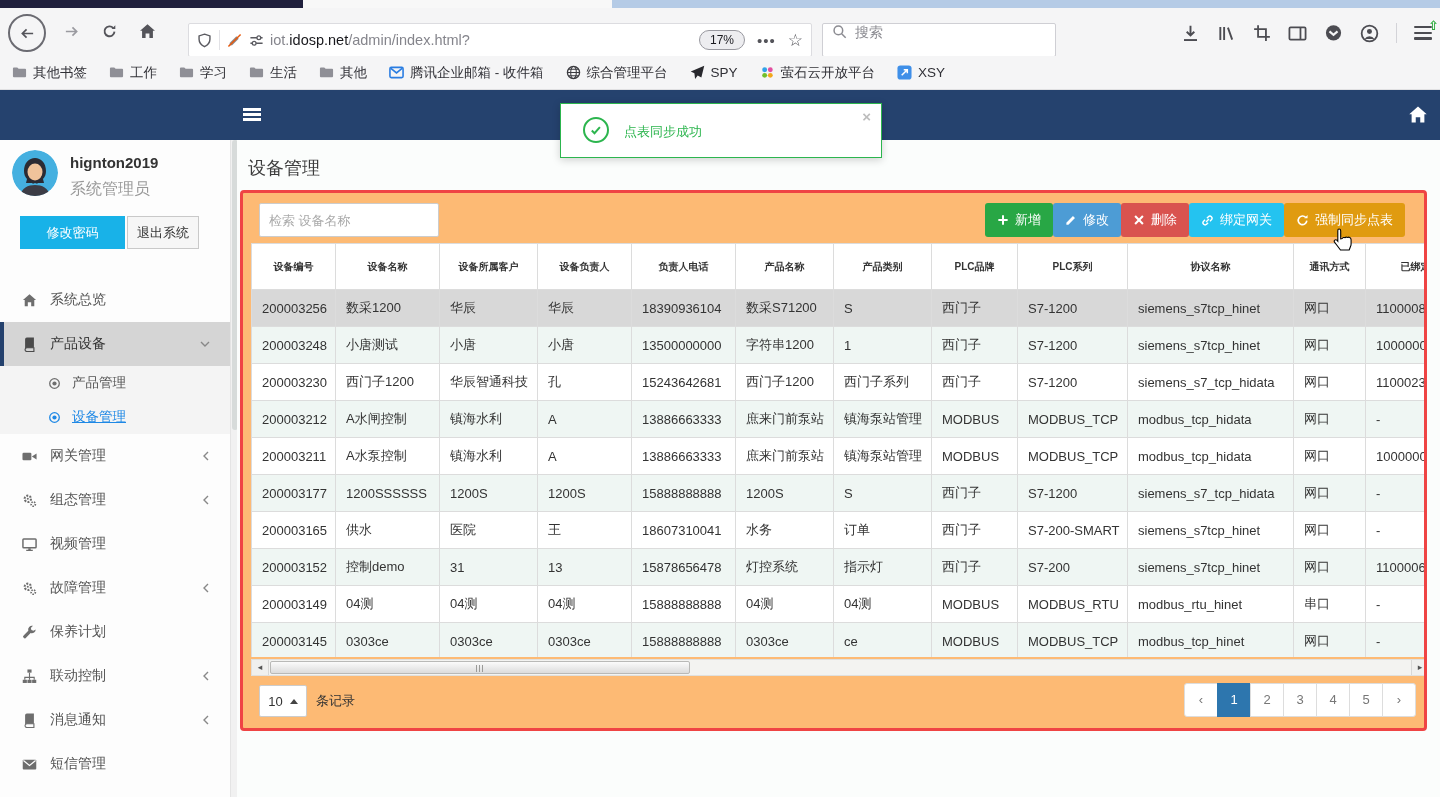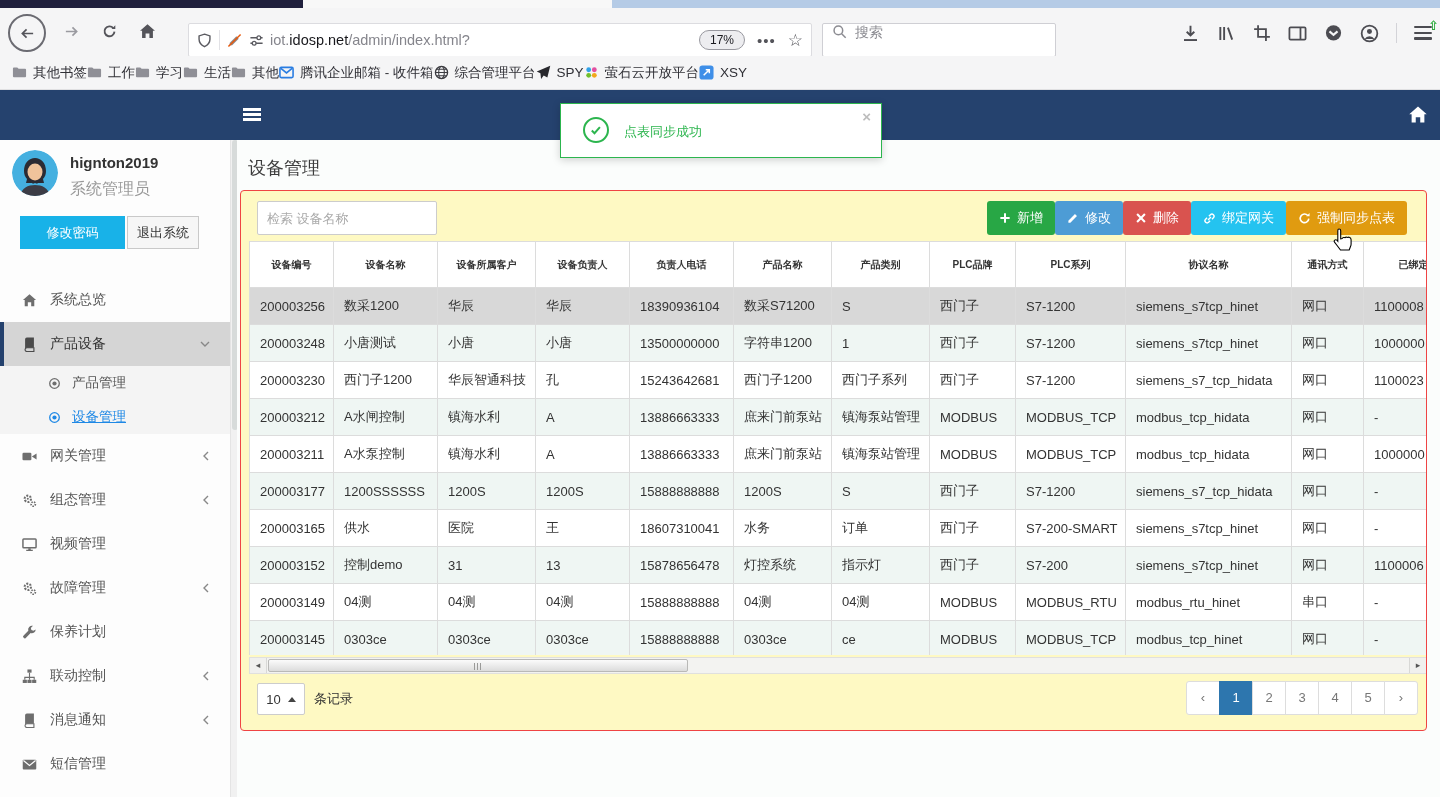--- a/index.html
+++ b/index.html
@@ -31,21 +31,21 @@
              border-radius:2px;display:flex;box-sizing:border-box;padding:0 9px;color:#8c8c92;gap:8px;font-size:14px;}
   .ticons{position:absolute;right:8px;top:11px;height:28px;display:flex;align-items:center;gap:17px;color:#4c4c52;}
   .tdiv{width:1px;height:20px;background:#d3d3d8;}
   .burger{position:relative;width:18px;height:14px;}
   .burger i{position:absolute;left:0;width:18px;height:2.4px;background:#4c4c52;border-radius:1px;}
   .burger i:nth-child(1){top:0}.burger i:nth-child(2){top:5.6px}.burger i:nth-child(3){top:11.2px}
   .badge-up{position:absolute;right:-7px;top:-8px;color:#2bab3c;font-weight:bold;font-size:13px;}
 
   
   .bookmarks{position:absolute;left:0;top:56px;width:1440px;height:34px;background:#f5f5f6;border-bottom:1px solid #e0e0e2;
-             display:flex;align-items:center;padding:0 12px;box-sizing:border-box;}
+             display:flex;align-items:center;padding:0 12px;gap:22px;box-sizing:border-box;}
   .bm{display:flex;align-items:center;gap:6px;color:#303036;font-size:13.5px;white-space:nowrap;}
 
   
   .appbar{position:absolute;left:0;top:90px;width:1440px;height:50px;background:#25426e;}
   .appburger{position:absolute;left:243px;top:18px;width:18px;height:13px;}
   .appburger i{position:absolute;left:0;width:18px;height:2.6px;background:#fff;}
   .appburger i:nth-child(1){top:0}.appburger i:nth-child(2){top:5.2px}.appburger i:nth-child(3){top:10.4px}
   .apphome{position:absolute;right:12px;top:15px;color:#fff;}
 
   
@@ -64,21 +64,21 @@
   .mi.active{background:#d5d5d5;border-left:4px solid #24416d;padding-left:18px;color:#333;}
   .submenu{background:#f4f4f4;}
   .smi{height:34px;display:flex;align-items:center;padding-left:48px;color:#555;font-size:13.5px;gap:11px;}
   .smi.sel{color:#1e88e5;}
   .smi.sel .lbl{text-decoration:underline;}
   .micolor{color:#6e6e6e;}
 
   
   .content{position:absolute;left:237px;top:140px;width:1203px;height:657px;background:#fbfdfc;}
   .ptitle{position:absolute;left:11px;top:16px;font-size:18px;color:#3c3c3c;}
-  .panel{position:absolute;left:3px;top:50px;width:1187px;height:541px;background:#fef9c3;border:1px solid #ef4444;
+  .panel{position:absolute;left:3px;top:50px;width:1187px;height:541px;background:#fdba74;border:3px solid #ef4444;
          border-radius:4px;box-sizing:border-box;overflow:hidden;}
   .dev-search{position:absolute;left:16px;top:10px;width:180px;height:34px;border:1px solid #ccc;border-radius:2px;
               box-sizing:border-box;padding:0 9px;font-size:13px;color:#333;background:#fff;font-family:inherit;}
   .dev-search::placeholder{color:#a9a9a9;}
   .btngroup{position:absolute;right:19px;top:10px;display:flex;}
   .abtn{height:34px;display:flex;align-items:center;gap:6px;padding:0 12px;color:#fff;font-size:13px;border:none;border-radius:3px;font-family:inherit;}
   .b-green{background:#28a745}.b-blue{background:#4d9cd5}.b-red{background:#d9534f}.b-cyan{background:#24c3f0}.b-orange{background:#e09b10}
 
   .tblwrap{position:absolute;left:8px;top:50px;width:1178px;height:414px;overflow:hidden;background:#fff;}
   table.tbl{border-collapse:collapse;table-layout:fixed;width:1234px;background:#fff;}

